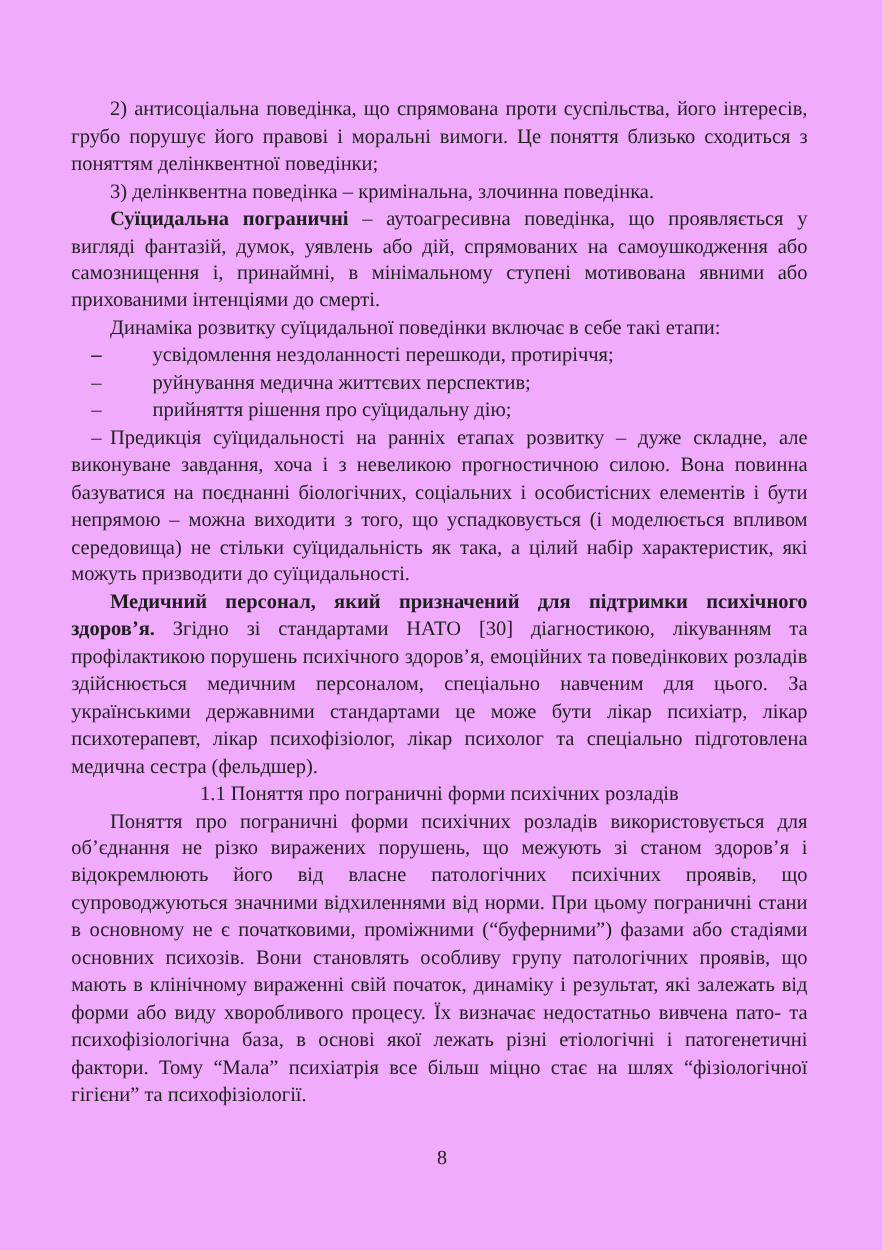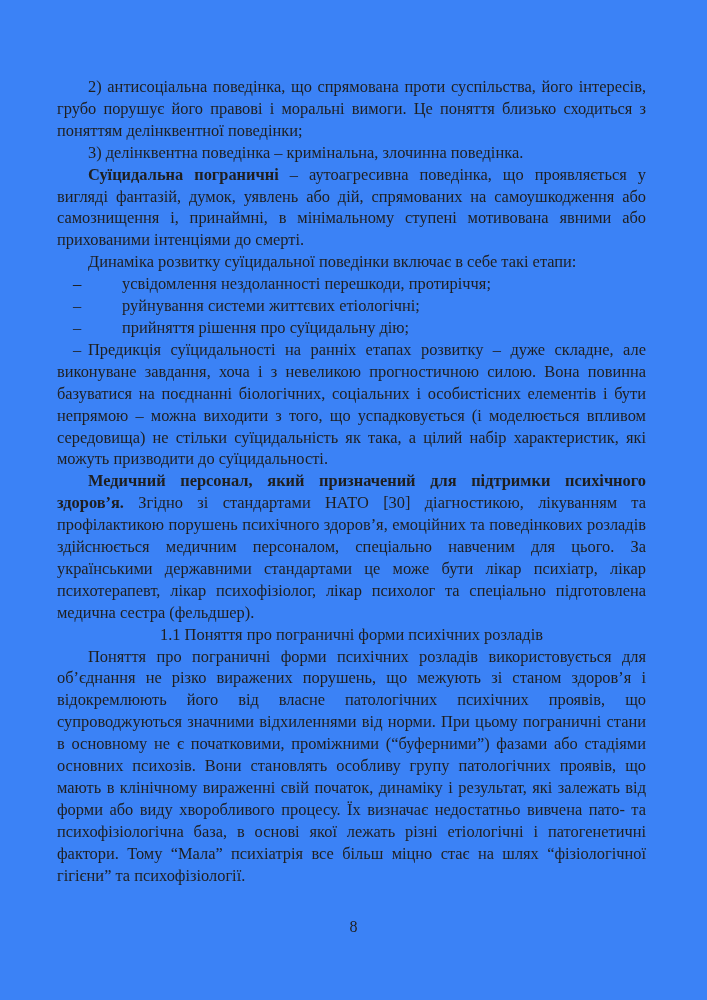--- a/index.html
+++ b/index.html
@@ -4,21 +4,21 @@
 <style>
   html, body {
     margin: 0;
     padding: 0;
     background: #ffffff;
   }
   .page {
     position: relative;
     width: 707px;
     height: 1000px;
-    background: #3b82f6;
+    background: #f0abfc;
     font-family: "Liberation Serif", "DejaVu Serif", serif;
     color: #1f1f1f;
     overflow: hidden;
   }
   .content {
     position: absolute;
     left: 57px;
     top: 76px;
     width: 589px;
     font-size: 16.4px;
@@ -83,21 +83,21 @@
     <div class="stage-list">
       <div class="list-item">
         <span class="marker">–</span>
       </div>
       <div class="list-item">
         <span class="marker">–</span>
         <span>усвідомлення нездоланності перешкоди, протиріччя;</span>
       </div>
       <div class="list-item">
         <span class="marker">–</span>
-        <span>руйнування системи життєвих етіологічні;</span>
+        <span>руйнування медична життєвих перспектив;</span>
       </div>
       <div class="list-item">
         <span class="marker">–</span>
         <span>прийняття рішення про суїцидальну дію;</span>
       </div>
       <div class="list-item">
         <span class="marker">–</span>
       </div>
     </div>
 

